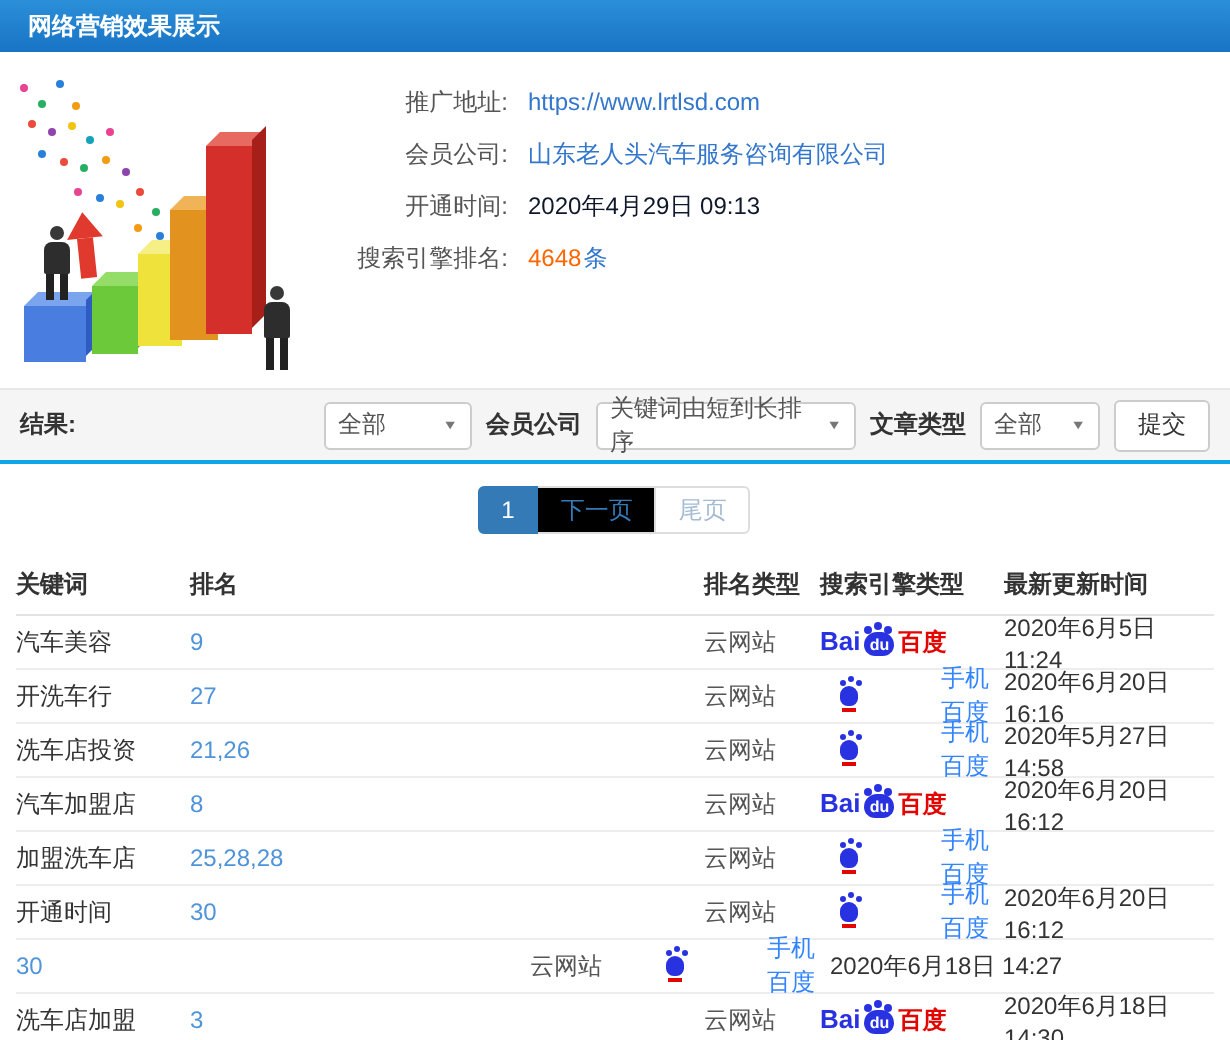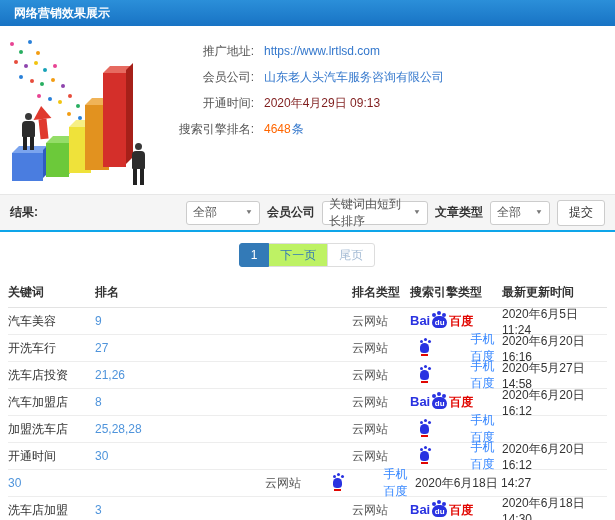--- a/index.html
+++ b/index.html
@@ -12,21 +12,21 @@
     font-weight:bold; font-size:12px;
     background:linear-gradient(#2b8fd9,#1873c4); }
 
   
   .info-section { position:relative; height:168px; background:#fff; }
   .info-list { margin-left:170px; padding-top:12px; }
   .info-row { height:26px; display:flex; align-items:center; }
   .info-row .lbl { width:84px; text-align:right; color:#555; }
   .info-row .val { margin-left:10px; }
   .link { color:#3377cc; text-decoration:none; cursor:pointer; }
-  .plain-val { color:#7f1d1d; }
+  .plain-val { color:#0f172a; }
   .rank-count { color:#ff6600; }
   .rank-unit { color:#3377cc; margin-left:1px; }
 
   
   .chart-art { position:absolute; left:0; top:0; width:180px; height:168px; overflow:hidden; }
   .bar { position:absolute; }
   .bar::before { content:""; position:absolute; left:0; top:-7px; width:100%; height:7px;
     transform:skewX(-45deg); transform-origin:0 100%; }
   .bar::after { content:""; position:absolute; top:-3.5px; right:-7px; width:7px; height:100%;
     transform:skewY(-45deg); transform-origin:0 0; }
@@ -70,31 +70,31 @@
   
   .filter-bar { height:38px; background:#f5f5f5; border-top:1px solid #e7e7e7;
     border-bottom:2px solid #0ea5e9; display:flex; align-items:center; padding:0 10px;justify-content:flex-end; }
   .result-label { font-weight:bold; color:#333; }
   .filter-controls { margin-left:auto; display:flex; align-items:center; gap:7px; }
   .flabel { font-weight:bold; color:#333; white-space:nowrap; }
   .select { height:24px; background:#fff; border:1px solid #ccc; border-radius:3px;
     display:flex; align-items:center; justify-content:space-between;
     padding:0 6px; color:#555; cursor:pointer; }
   .select .caret { font-size:8px; color:#777; margin-left:6px; transform:scaleY(.8); }
-  .sel-engine { width:74px; } .sel-sort { width:106px; } .sel-type { width:60px; }
+  .sel-engine { width:74px; } .sel-sort { width:130px; } .sel-type { width:60px; }
   .submit-btn { height:26px; padding:0 11px; background:#fff; border:1px solid #ccc;
     border-radius:3px; color:#333; font-size:12px; cursor:pointer; }
 
   
   .pagination { height:46px; display:flex; justify-content:center; align-items:center; }
   .page-item { height:24px; line-height:22px; padding:0 11px; border:1px solid #ddd;
     margin-left:-1px; cursor:pointer; background:#fff; }
   .page-item.active { background:#337ab7; border-color:#337ab7; color:#fff;
     border-radius:3px 0 0 3px; position:relative; z-index:2; }
-  .page-item.next { background:#bef264; color:#337ab7; }
+  .page-item.next { background:#000000; color:#337ab7; }
   .page-item.last { background:#fff; color:#a4bbd4; border-radius:0 3px 3px 0; }
 
   
   .table { padding:0 8px; }
   .trow, .thead { display:flex; align-items:center; }
   .thead { height:30px; font-weight:bold; color:#333; border-bottom:1px solid #e3e3e3; }
   .trow { height:27px; border-bottom:1px solid #ededed; }
   .c1 { width:87px; } .c2 { width:257px; } .c3 { width:58px; } .c4 { width:92px; } .c5 { flex:1; }
   .kw { color:#333; } .rank { color:#4f94db; cursor:pointer; } .rtype { color:#555; } .time { color:#333; }
 

